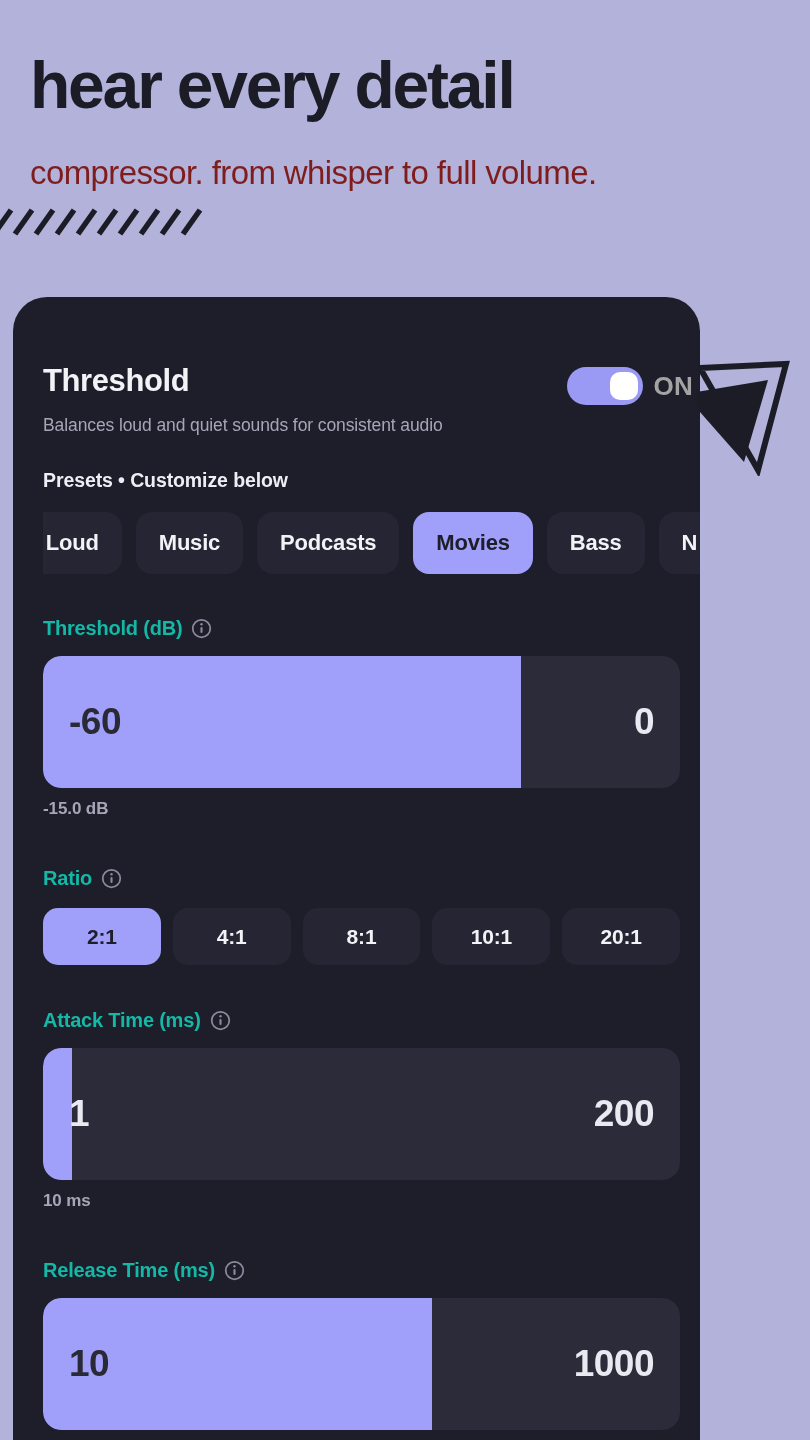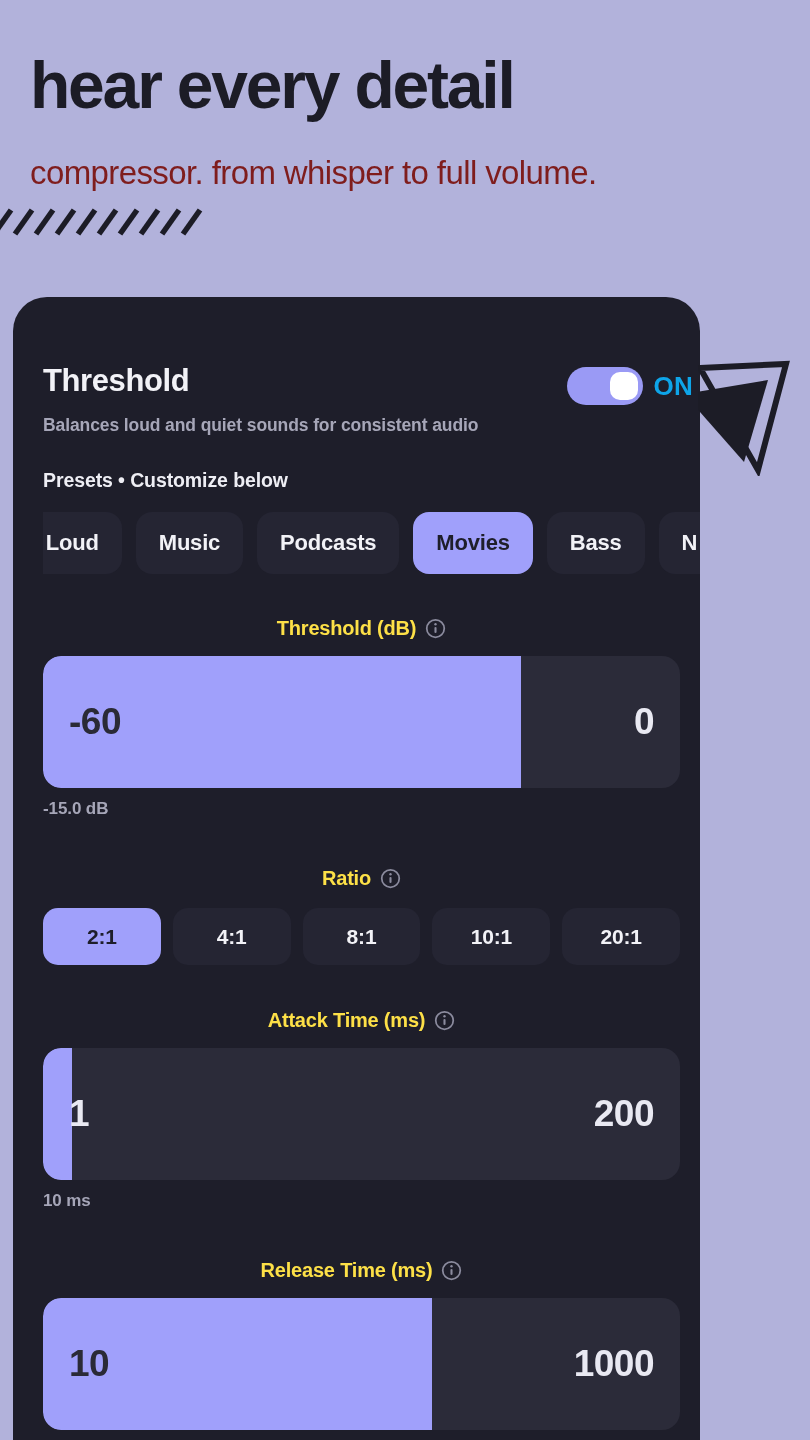--- a/index.html
+++ b/index.html
@@ -109,30 +109,30 @@
     right: 5px;
     top: 5px;
     width: 28px;
     height: 28px;
     border-radius: 10px;
     background: #ffffff;
   }
   .toggle-label {
     font-size: 26px;
     font-weight: 700;
-    color: #0ea5e9;
+    color: #a3a3a3;
     letter-spacing: 0.2px;
   }
 
   .card-sub {
     position: absolute;
     left: 0;
     top: 118px;
     font-size: 17.5px;
-    font-weight: 700;
+    font-weight: 400;
     color: #a6a6b8;
     letter-spacing: -0.1px;
   }
   .presets-label {
     position: absolute;
     left: 0;
     top: 172px;
     font-size: 19.5px;
     font-weight: 700;
     color: #eeeef4;
@@ -171,23 +171,22 @@
     color: #1e1e2a;
   }
 
   
   .sec-label {
     display: flex;
     align-items: center;
     gap: 9px;
     font-size: 20px;
     font-weight: 700;
-    color: #fde047;
+    color: #14b8a6;
     letter-spacing: -0.2px;
-    justify-content: center;
   }
   .info-icon {
     width: 21px;
     height: 21px;
     display: inline-block;
     flex: 0 0 auto;
   }
 
   
   .slider {

